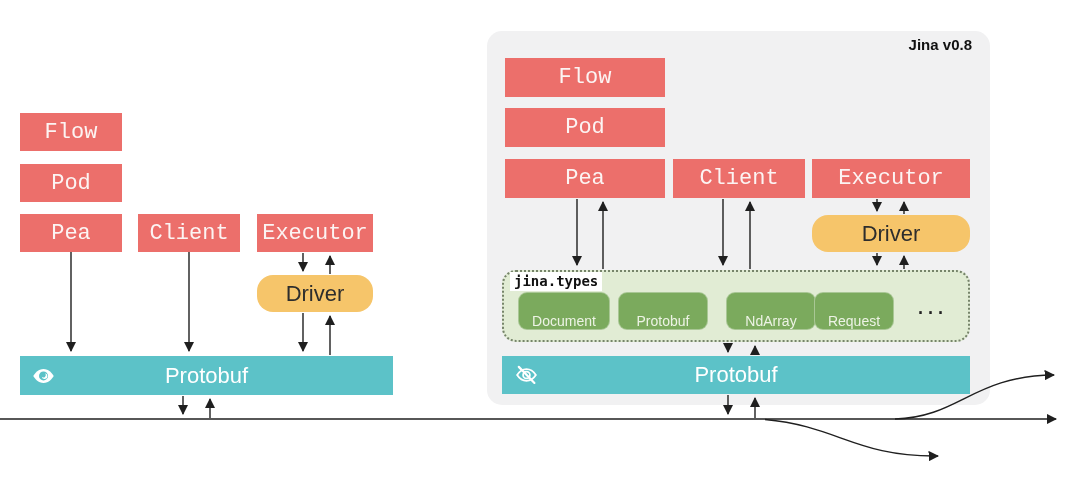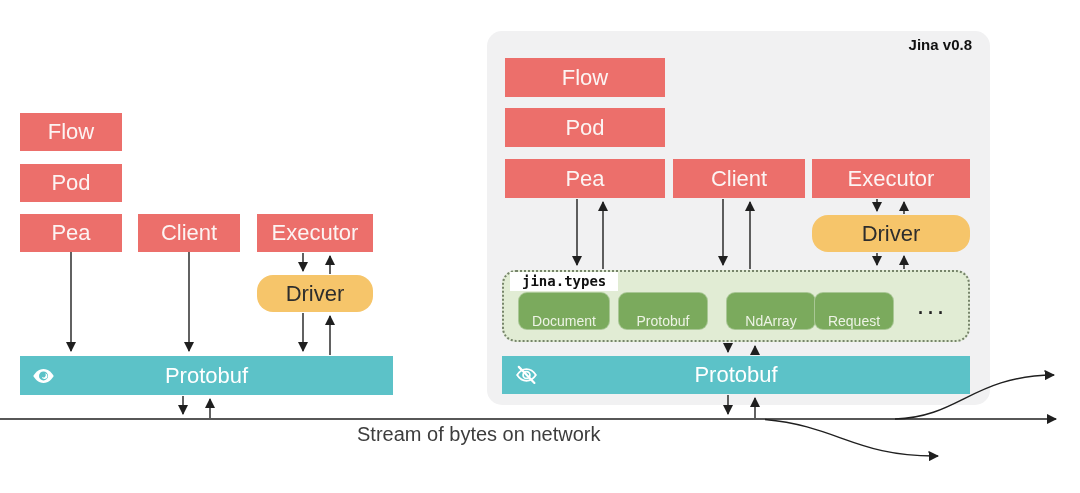--- a/index.html
+++ b/index.html
@@ -4,21 +4,21 @@
 <style>
   html,body{margin:0;padding:0;background:#fff;}
   .canvas{
     position:relative;width:1080px;height:493px;background:#fff;overflow:hidden;
     font-family:"Liberation Sans",sans-serif;
   }
   .box{
     position:absolute;display:flex;align-items:center;justify-content:center;
     box-sizing:border-box;white-space:nowrap;
   }
-  .red{background:var(--component-red);color:#fcf4f3;font-size:22px;font-weight:400;}
+  .red{background:var(--component-red);color:#fcf4f3;font-size:22px;font-weight:400;font-family:Liberation Mono, monospace;}
   .yellow{background:var(--driver-yellow);color:#2d2d2d;font-size:22px;border-radius:16px;}
   .tealbar{background:var(--protobuf-teal);color:#ffffff;font-size:22px;}
   .tealbar .bar-icon{position:absolute;left:11px;top:50%;transform:translateY(-50%);display:flex;}
   .green{
     background:var(--type-green);color:#edf3e5;font-size:14px;border-radius:9px;
     border:1px solid rgba(255,255,255,0.35);
     align-items:flex-end;
   }
   .panel{
     position:absolute;left:487px;top:31px;width:503px;height:374px;
@@ -26,21 +26,21 @@
   }
   .panel-title{
     position:absolute;top:36px;right:108px;
     font-family:Liberation Sans, sans-serif;font-weight:bold;font-size:15px;color:#111;
   }
   .types-panel{
     position:absolute;left:502px;top:270px;width:468px;height:72px;box-sizing:border-box;
     background:var(--types-panel-green);border:2px dotted #76846a;border-radius:14px;
   }
   .types-label{
-    position:absolute;left:510px;top:272px;background:#ffffff;padding:0 12px;
+    position:absolute;left:510px;top:272px;background:#ffffff;padding:0 4px;
     font-family:"DejaVu Sans Mono",monospace;font-weight:bold;font-size:14px;color:#111;
     line-height:19px;
   }
   .types-more{
     position:absolute;left:916px;top:300px;width:30px;text-align:center;
     font-family:"DejaVu Sans Mono",monospace;font-weight:bold;font-size:15px;color:#222;
     letter-spacing:1px;
   }
   .network-label{
     position:absolute;left:357px;top:423px;font-size:20px;color:#3d3d3d;
@@ -124,21 +124,20 @@
     <span class="bar-icon">
       <svg width="27" height="25" viewBox="0 0 24 24">
         <path d="M3 12 C5.5 8.2 9 6.4 12 6.4 C15 6.4 18.5 8.2 21 12 C18.5 15.8 15 17.6 12 17.6 C9 17.6 5.5 15.8 3 12 Z" fill="none" stroke="#ffffff" stroke-width="1.7"></path>
         <circle cx="12" cy="12" r="3.3" fill="none" stroke="#ffffff" stroke-width="1.7"></circle>
         <line x1="4.6" y1="4.2" x2="19.6" y2="19.6" stroke="#ffffff" stroke-width="2.1" stroke-linecap="round"></line>
       </svg>
     </span>
     <span>Protobuf</span>
   </div>
 
-  <div class="network-label">Stream of bytes on network</div>
 
   <svg class="overlay" width="1080" height="493" viewBox="0 0 1080 493">
     <defs>
       <marker id="ah" viewBox="0 0 10 10" refX="9" refY="5" markerWidth="7.5" markerHeight="7.5" orient="auto-start-reverse">
         <path d="M0 0 L10 5 L0 10 Z" fill="#1f1f1f"></path>
       </marker>
     </defs>
 
     <line class="arrow" x1="71" y1="252" x2="71" y2="351" marker-end="url(#ah)"></line>
     <line class="arrow" x1="189" y1="252" x2="189" y2="351" marker-end="url(#ah)"></line>

